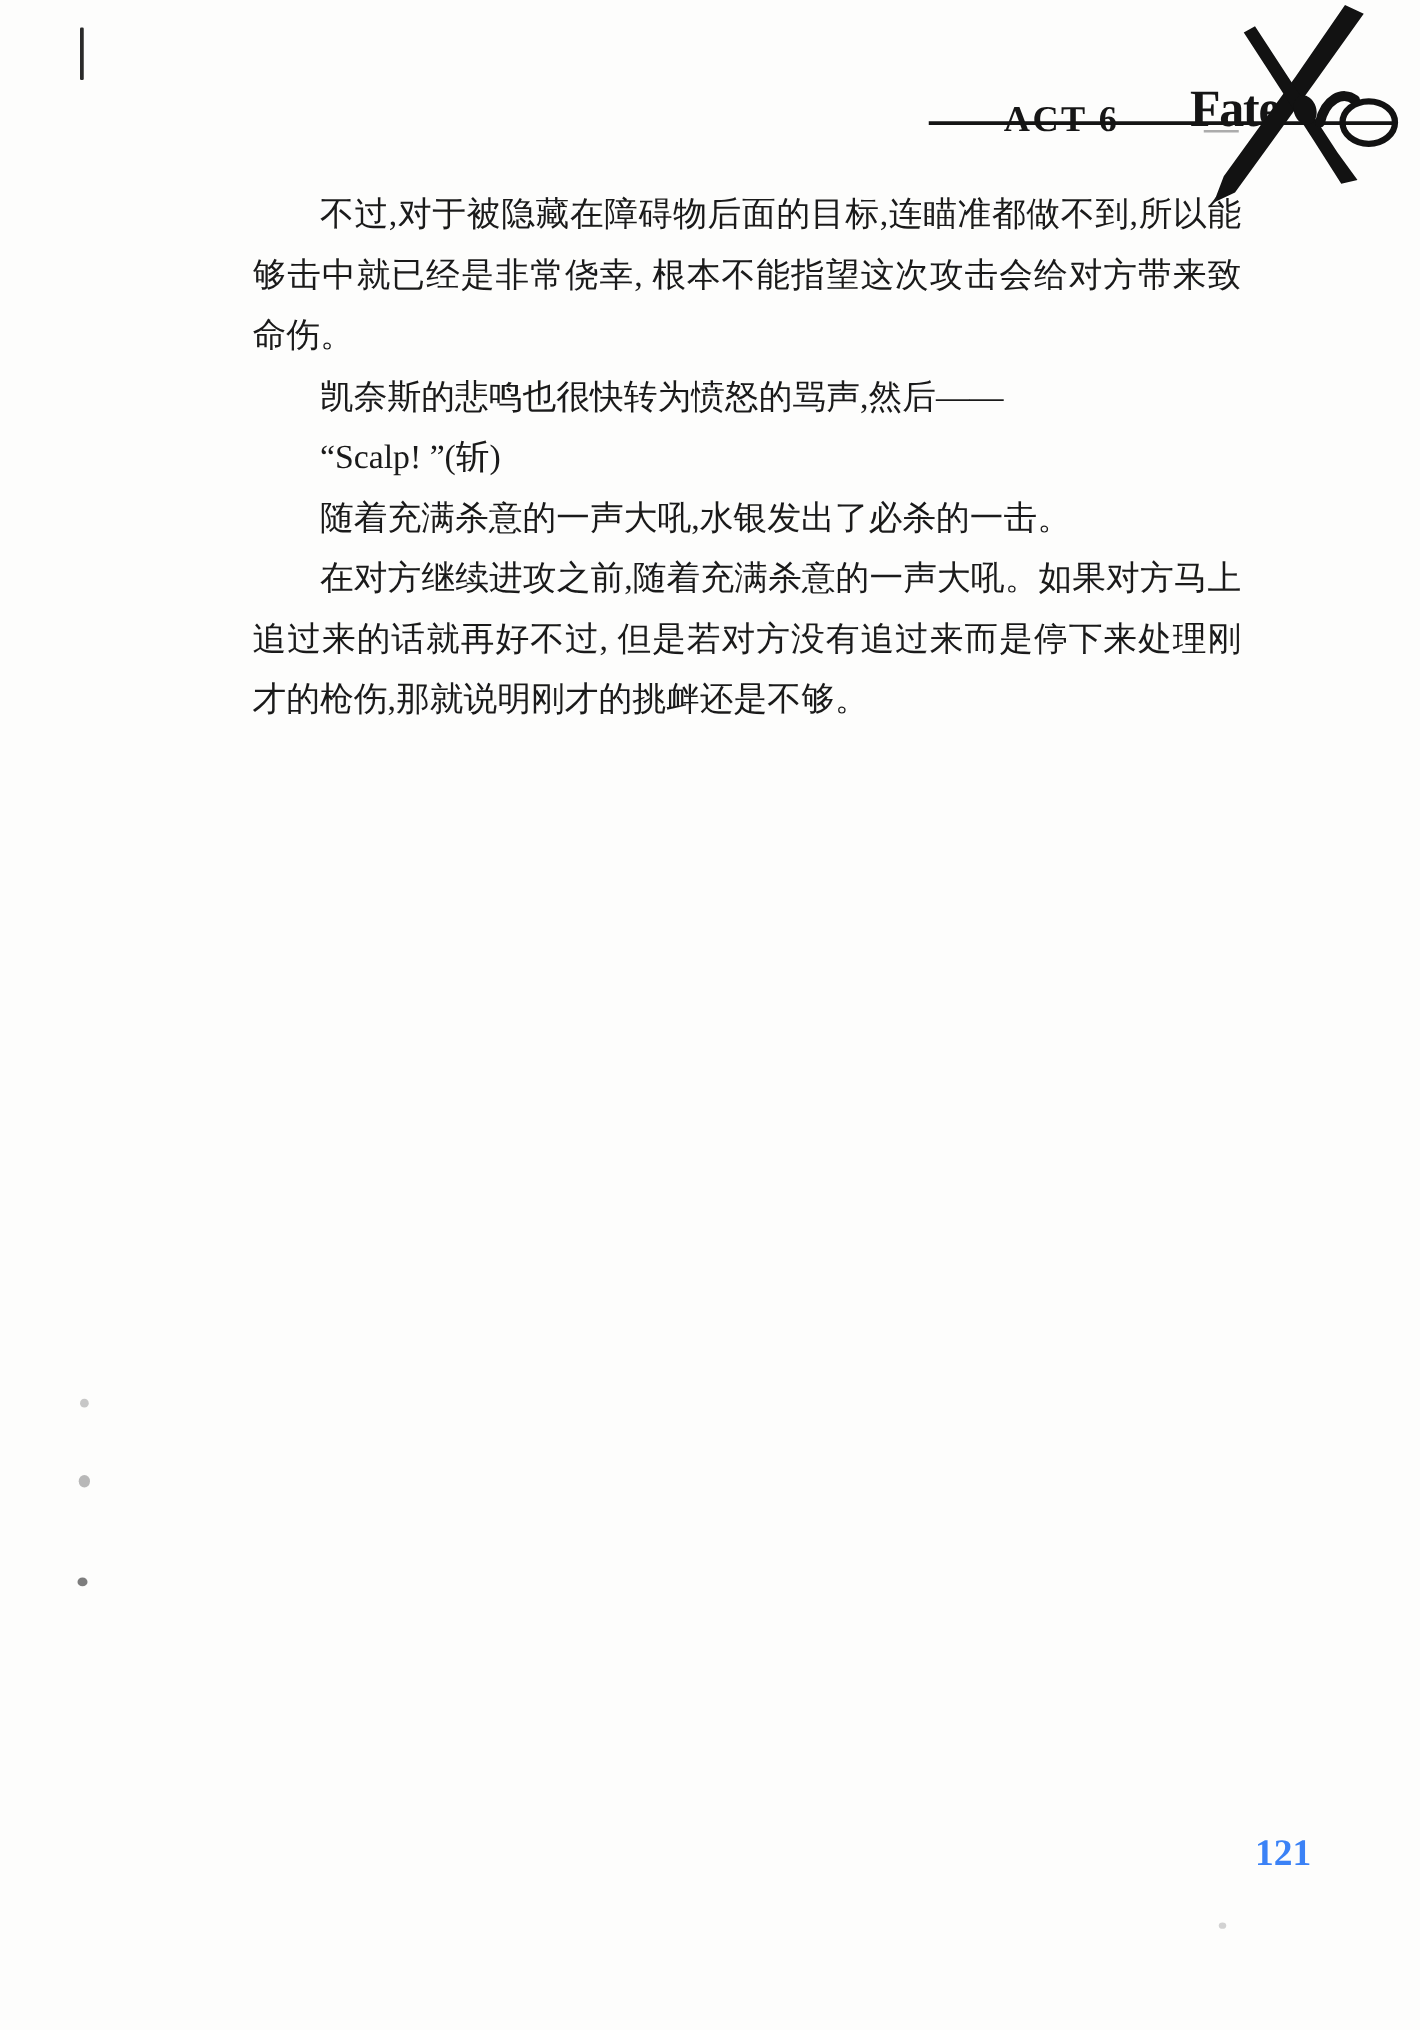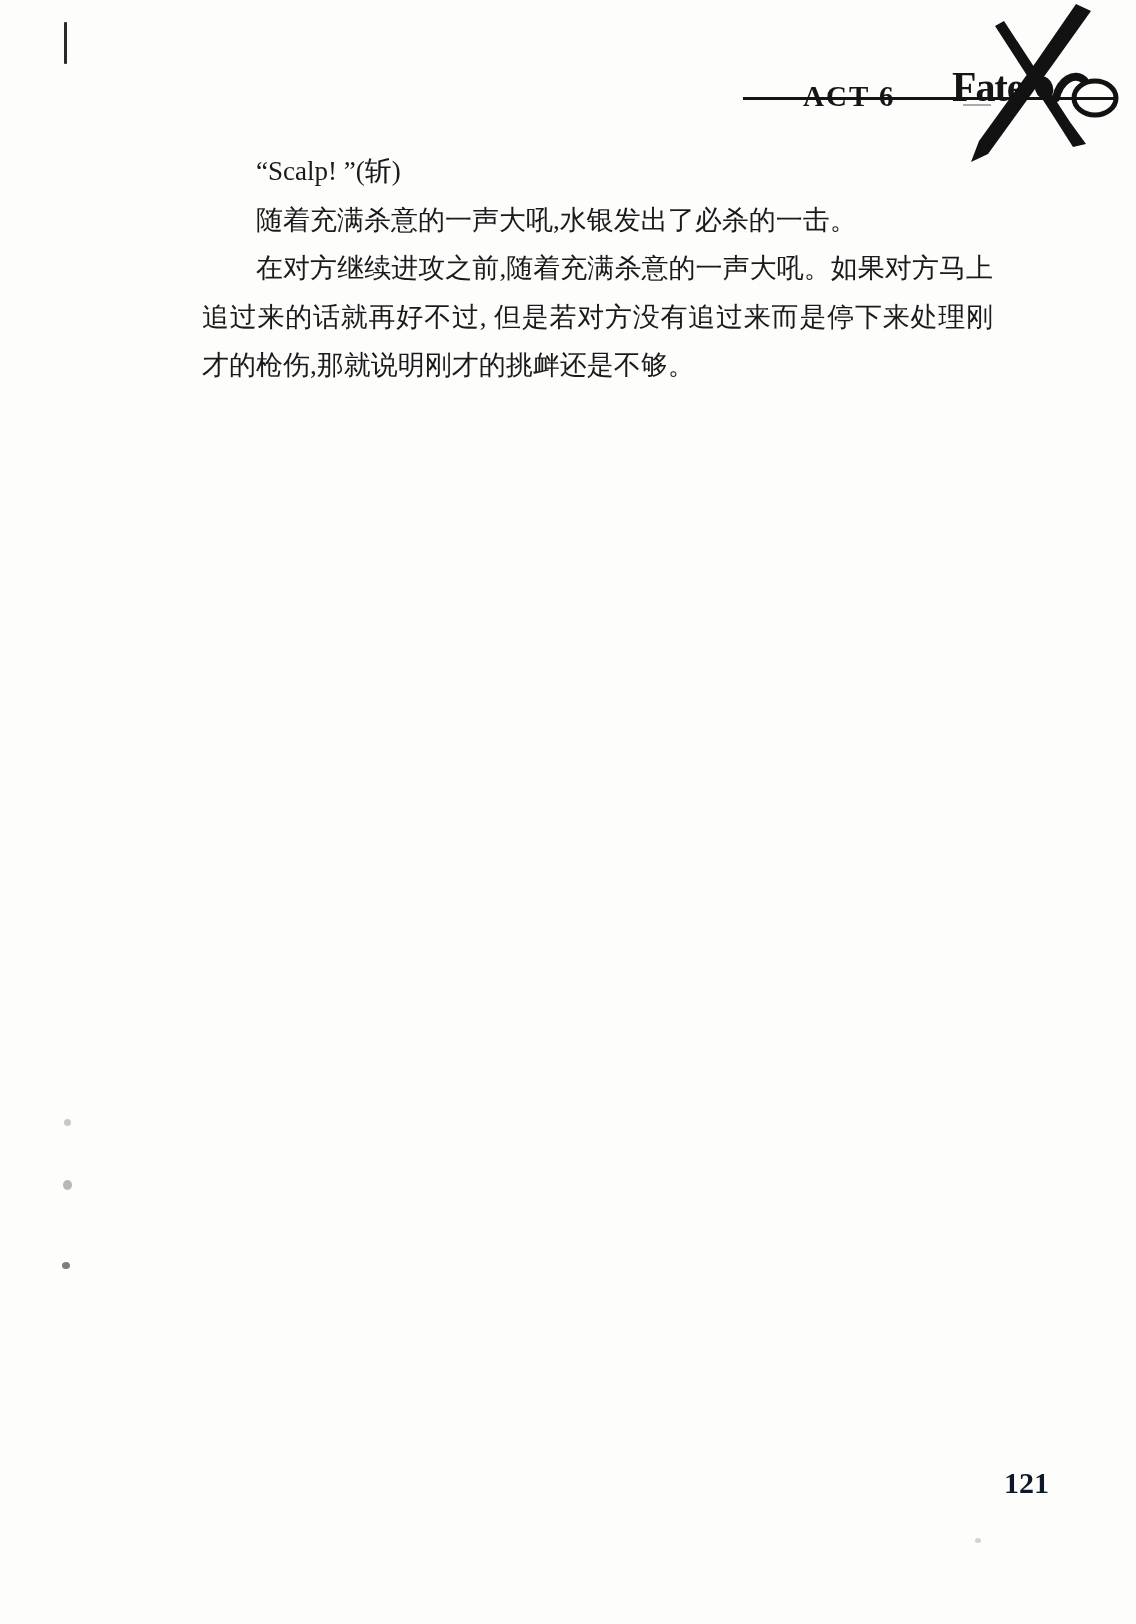--- a/index.html
+++ b/index.html
@@ -58,21 +58,21 @@
     text-indent: 2em;
   }
 
   
   .page-number {
     position: absolute;
     left: 1004px;
     top: 1466px;
     font-size: 30px;
     font-weight: bold;
-    color: #0f172a;
+    color: #3b82f6;
   }
 
   
   .artifact { position: absolute; }
   .artifact-line {
     left: 64px;
     top: 22px;
     width: 3px;
     height: 42px;
     background: #2a2a2a;
@@ -115,20 +115,22 @@
   <path fill="#121212" d="M57,22 L66,17 L132,118 L148,140 L135,143 L114,110 Z"></path>
 
   <ellipse cx="106" cy="84" rx="9" ry="12" transform="rotate(-18 106 84)" fill="#121212"></ellipse>
 
   <path fill="none" stroke="#121212" stroke-width="8" stroke-linecap="round" d="M118,94 C122,76 136,68 146,76"></path>
 
   <ellipse cx="157" cy="94" rx="21" ry="17" fill="none" stroke="#121212" stroke-width="5"></ellipse>
 </svg>
 
 <div class="text-block">
+  <p>不过,对于被隐藏在障碍物后面的目标,连瞄准都做不到,所以能够击中就已经是非常侥幸, 根本不能指望这次攻击会给对方带来致命伤。</p>
+  <p>凯奈斯的悲鸣也很快转为愤怒的骂声,然后——</p>
   <p>“Scalp! ”(斩)</p>
   <p>随着充满杀意的一声大吼,水银发出了必杀的一击。</p>
   <p>在对方继续进攻之前,随着充满杀意的一声大吼。如果对方马上追过来的话就再好不过, 但是若对方没有追过来而是停下来处理刚才的枪伤,那就说明刚才的挑衅还是不够。</p>
 </div>
 
 <div class="page-number">121</div>
 
 <div class="artifact artifact-line"></div>
 <div class="artifact artifact-speck1"></div>
 <div class="artifact artifact-speck2"></div>

